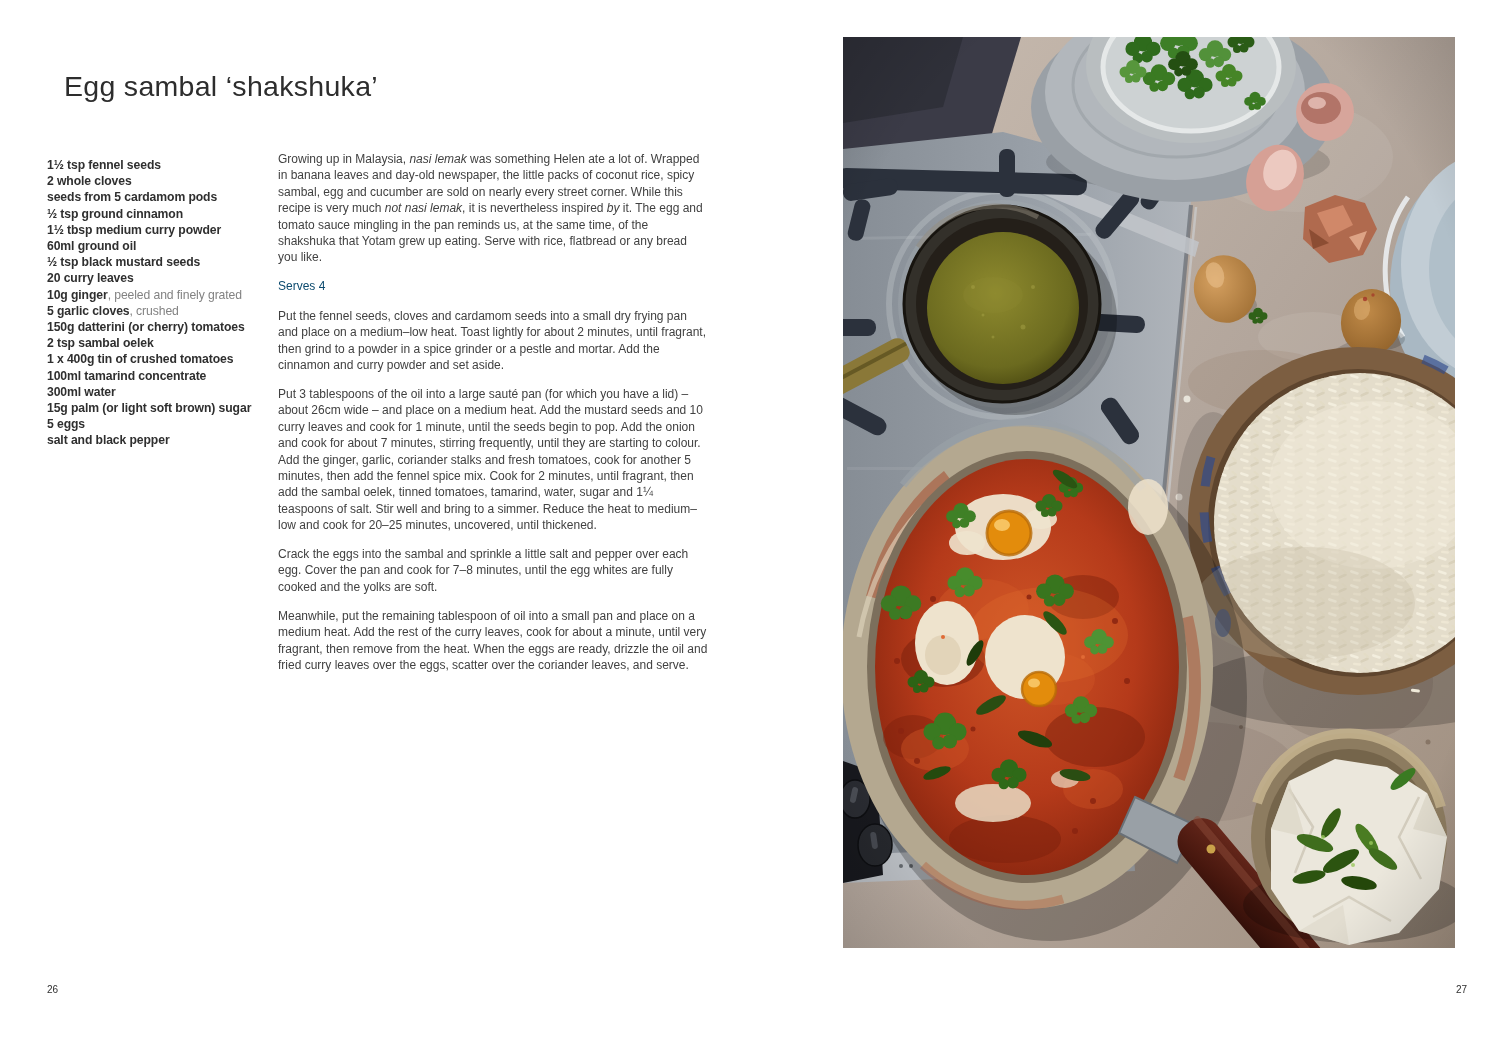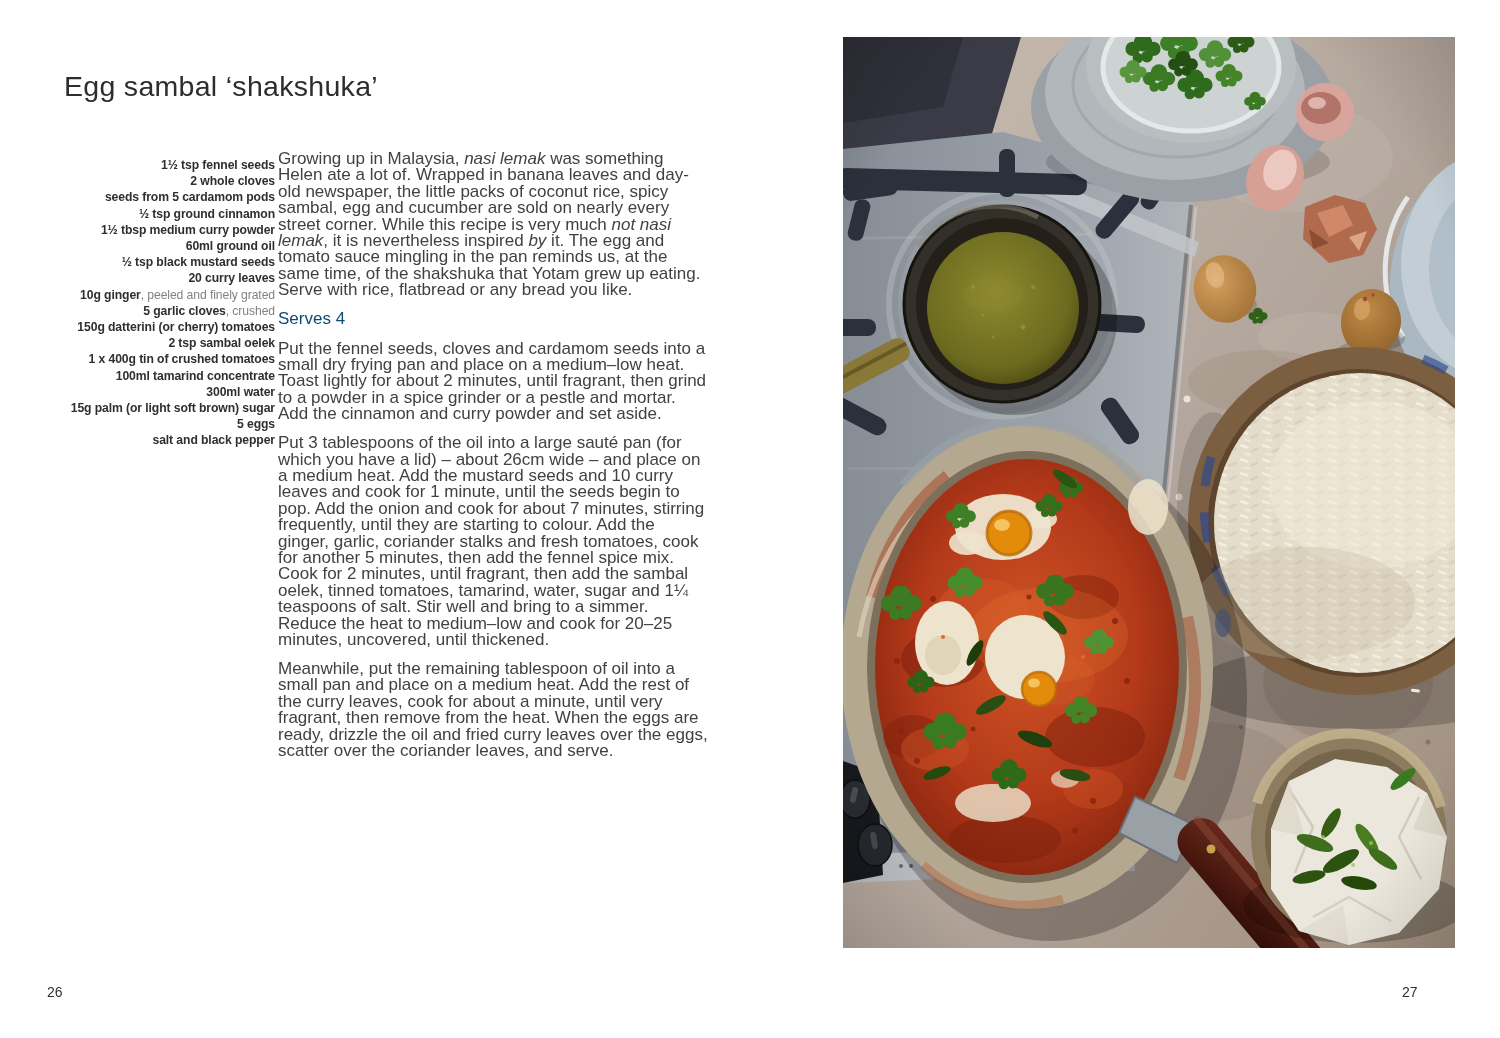--- a/index.html
+++ b/index.html
@@ -8,30 +8,30 @@
     --pan_rim:#b4a890; --sauce:#b53a1a; --sauce_light:#cf5526; --sauce_dark:#7c200c;
     --egg_white:#eee3cd; --yolk:#e38c0c; --herb_green:#3d7c22; --curry_leaf:#2a4d12;
     --rice:#e4ddcb; --rice_bowl:#7c5e41; --egg_brown:#bb8347; --shell_pink:#d7a59b;
     --plate_blue:#c2cdd5; --parchment:#ebe7dc; --handle_wood:#47170e;
   }
   html,body{margin:0;padding:0;background:#ffffff;}
   body{width:1500px;height:1038px;font-family:"Liberation Sans",sans-serif;color:#414141;position:relative;overflow:hidden;}
   .spread{position:absolute;inset:0;background:#fff;}
   .title{position:absolute;left:48px;top:54px;margin:16px;font-size:28.5px;font-weight:400;letter-spacing:.3px;color:#2d2d2d;}
   .ingredients{position:absolute;left:47px;top:157px;width:228px;}
-  .ingredients ul{list-style:none;margin:0;padding:0;font-size:12.2px;line-height:16.2px;color:#828282;letter-spacing:-.1px;text-align:right;}
+  .ingredients ul{list-style:none;margin:0;padding:0;font-size:12.2px;line-height:16.2px;color:#828282;letter-spacing:-.1px;}
   .ingredients li{padding-left:15px;text-indent:-15px;}
   .ingredients b{font-weight:700;color:#2f2f2f;}
-  .body-col{position:absolute;left:278px;top:151px;width:430px;font-size:17px;line-height:16.4px;color:#414141;}
+  .body-col{position:absolute;left:278px;top:151px;width:430px;font-size:12px;line-height:16.4px;color:#414141;}
   .body-col p{margin:0 0 12.5px 0;}
   .body-col em{font-style:italic;}
   .serves{font-weight:400;color:#0c4a6e;margin:2px 0 13px 0 !important;}
-  .pagenum{position:absolute;top:984px;font-size:14px;color:#2f2f2f;}
+  .pagenum{position:absolute;top:984px;font-size:10px;color:#2f2f2f;}
   .pagenum.left{left:47px;}
-  .pagenum.right{left:1402px;}
+  .pagenum.right{left:1456px;}
   .photo{position:absolute;left:843px;top:37px;width:612px;height:911px;margin:0;}
   .photo svg{display:block;width:100%;height:100%;}
 </style>
 </head>
 <body>
 
 <div class="spread">
 
   <h1 class="title">Egg sambal ‘shakshuka’</h1>
 
@@ -59,20 +59,21 @@
   </aside>
 
   <section class="body-col">
     <div>
         <p><span>Growing up in Malaysia, </span><em>nasi lemak</em><span> was something Helen ate a lot of. Wrapped in banana leaves and day-old newspaper, the little packs of coconut rice, spicy sambal, egg and cucumber are sold on nearly every street corner. While this recipe is very much </span><em>not nasi lemak</em><span>, it is nevertheless inspired </span><em>by</em><span> it. The egg and tomato sauce mingling in the pan reminds us, at the same time, of the shakshuka that Yotam grew up eating. Serve with rice, flatbread or any bread you like.</span></p>
       </div>
     <p class="serves">Serves 4</p>
     <div>
         <p><span>Put the fennel seeds, cloves and cardamom seeds into a small dry frying pan and place on a medium–low heat. Toast lightly for about 2 minutes, until fragrant, then grind to a powder in a spice grinder or a pestle and mortar. Add the cinnamon and curry powder and set aside.</span></p>
         <p><span>Put 3 tablespoons of the oil into a large sauté pan (for which you have a lid) – about 26cm wide – and place on a medium heat. Add the mustard seeds and 10 curry leaves and cook for 1 minute, until the seeds begin to pop. Add the onion and cook for about 7 minutes, stirring frequently, until they are starting to colour. Add the ginger, garlic, coriander stalks and fresh tomatoes, cook for another 5 minutes, then add the fennel spice mix. Cook for 2 minutes, until fragrant, then add the sambal oelek, tinned tomatoes, tamarind, water, sugar and 1¼ teaspoons of salt. Stir well and bring to a simmer. Reduce the heat to medium–low and cook for 20–25 minutes, uncovered, until thickened.</span></p>
+        <p><span>Crack the eggs into the sambal and sprinkle a little salt and pepper over each egg. Cover the pan and cook for 7–8 minutes, until the egg whites are fully cooked and the yolks are soft.</span></p>
         <p><span>Meanwhile, put the remaining tablespoon of oil into a small pan and place on a medium heat. Add the rest of the curry leaves, cook for about a minute, until very fragrant, then remove from the heat. When the eggs are ready, drizzle the oil and fried curry leaves over the eggs, scatter over the coriander leaves, and serve.</span></p>
       </div>
   </section>
 
   <div class="pagenum left">26</div>
   <div class="pagenum right">27</div>
 
   <figure class="photo">
     <svg viewBox="0 0 612 911" preserveAspectRatio="xMidYMid slice">
       <defs>

